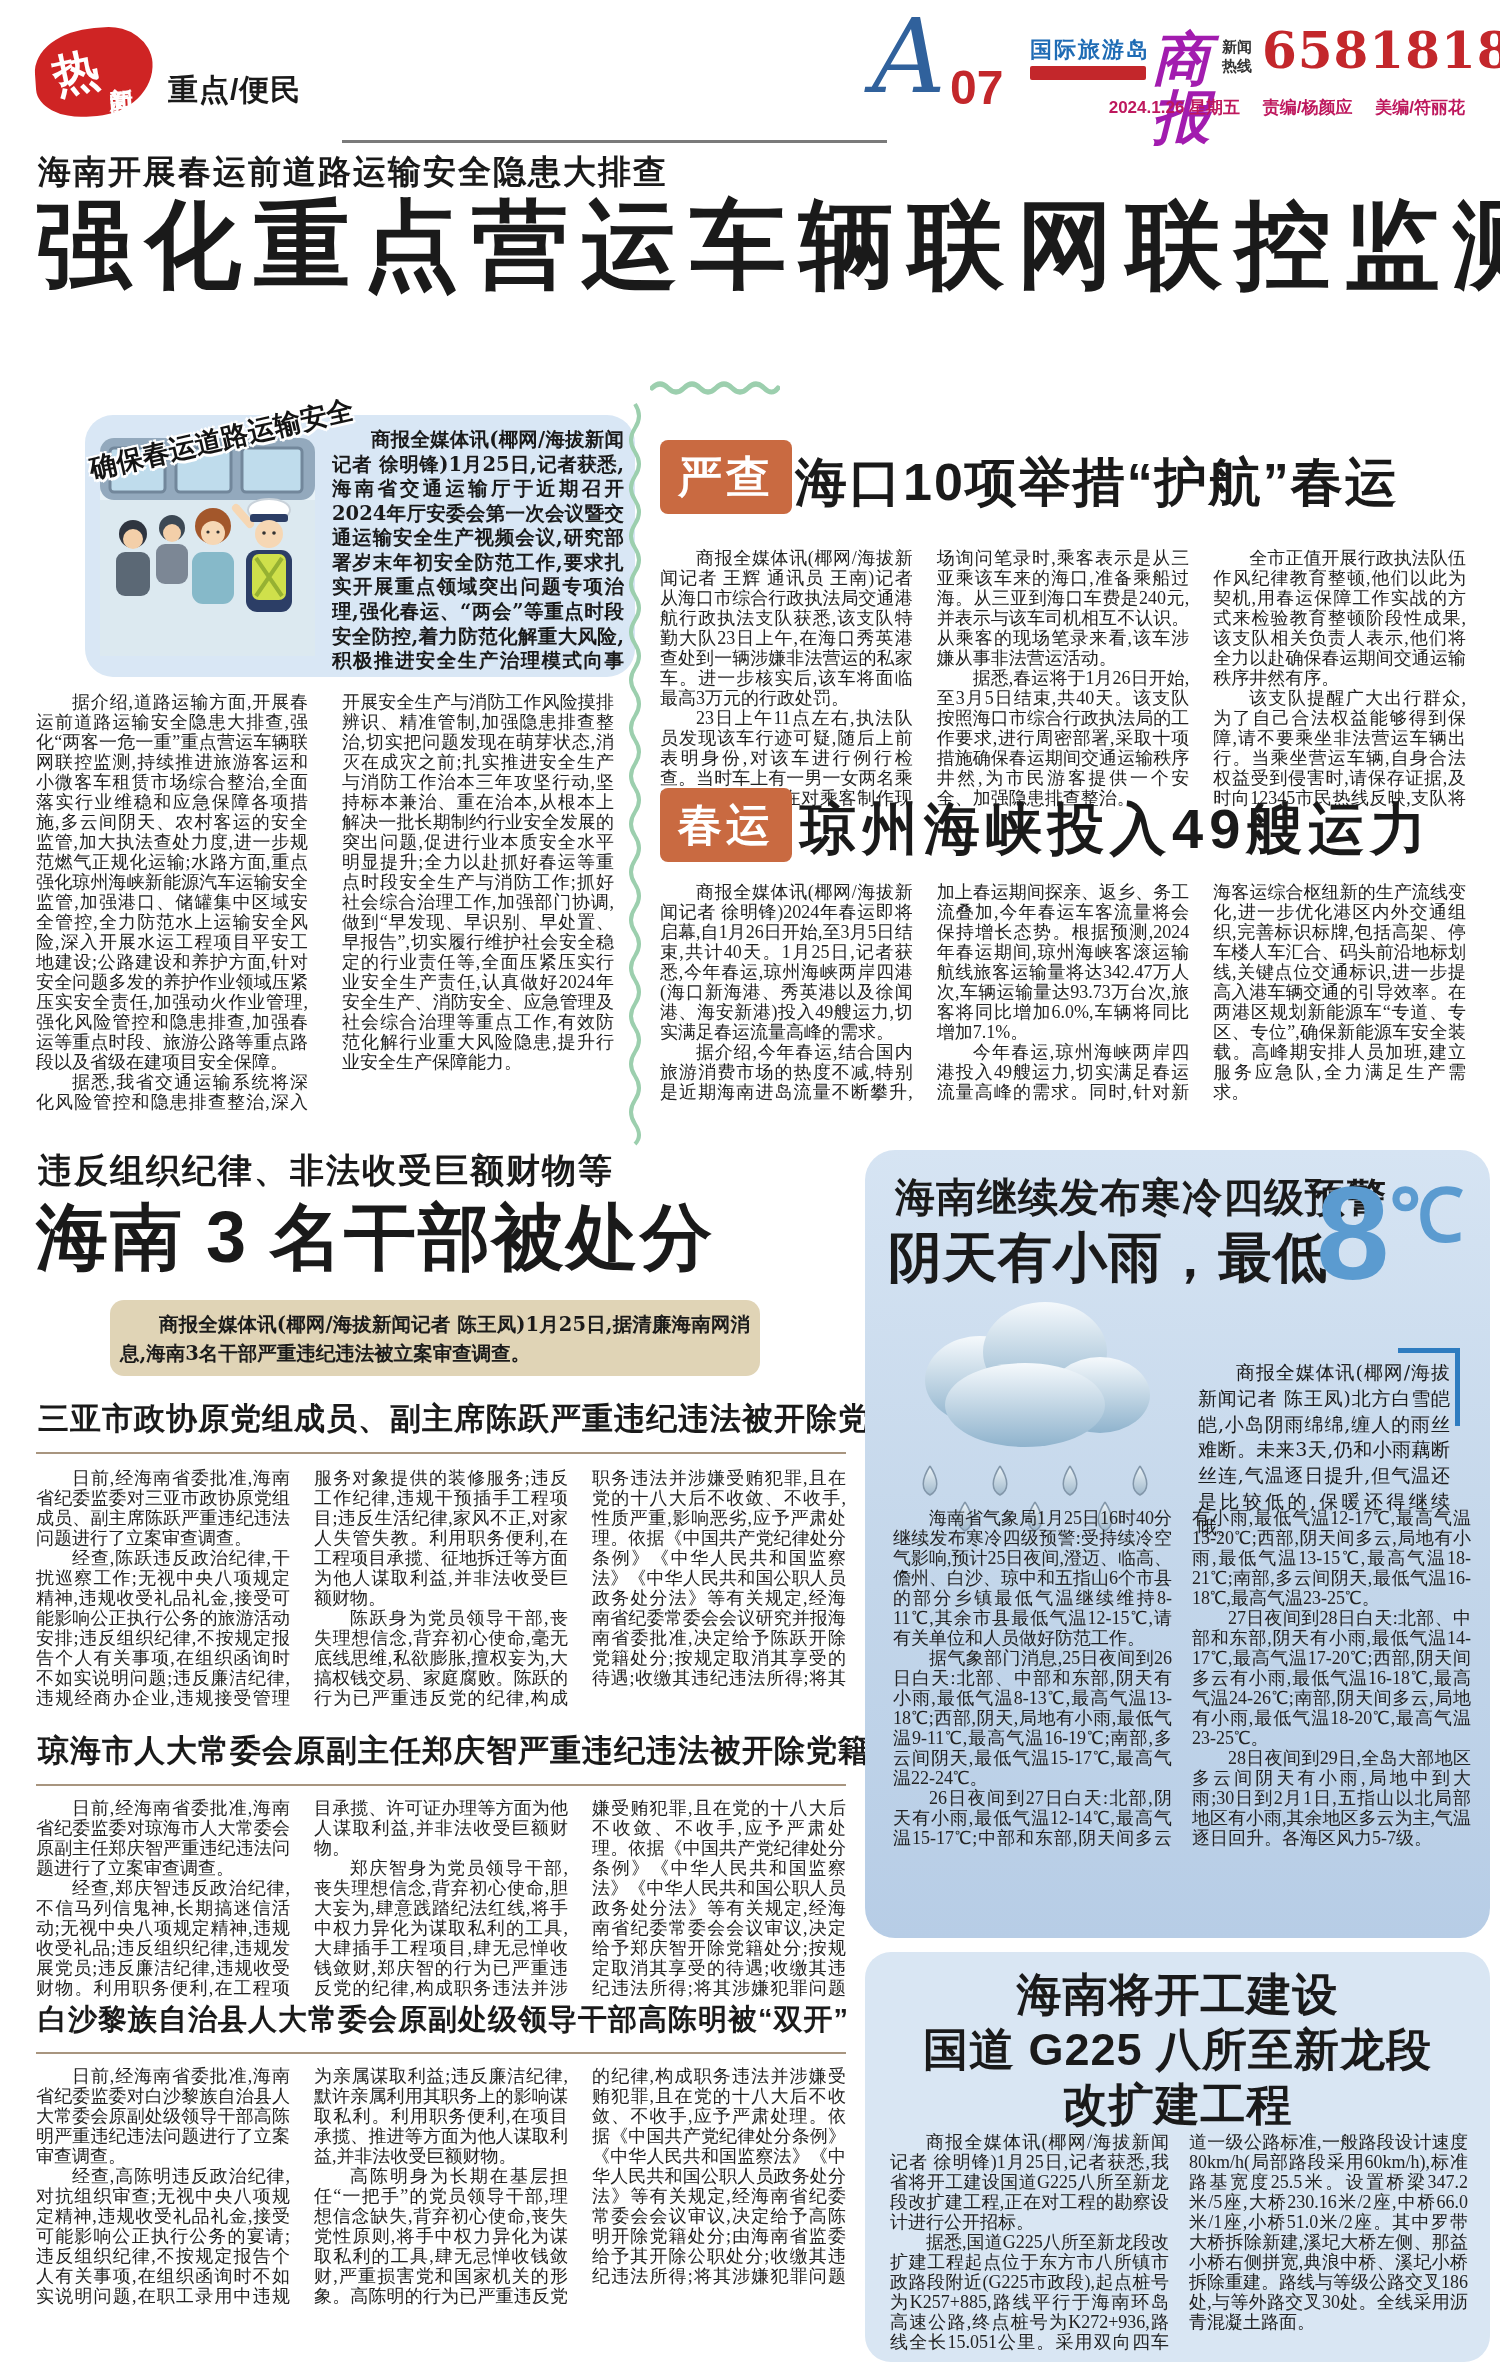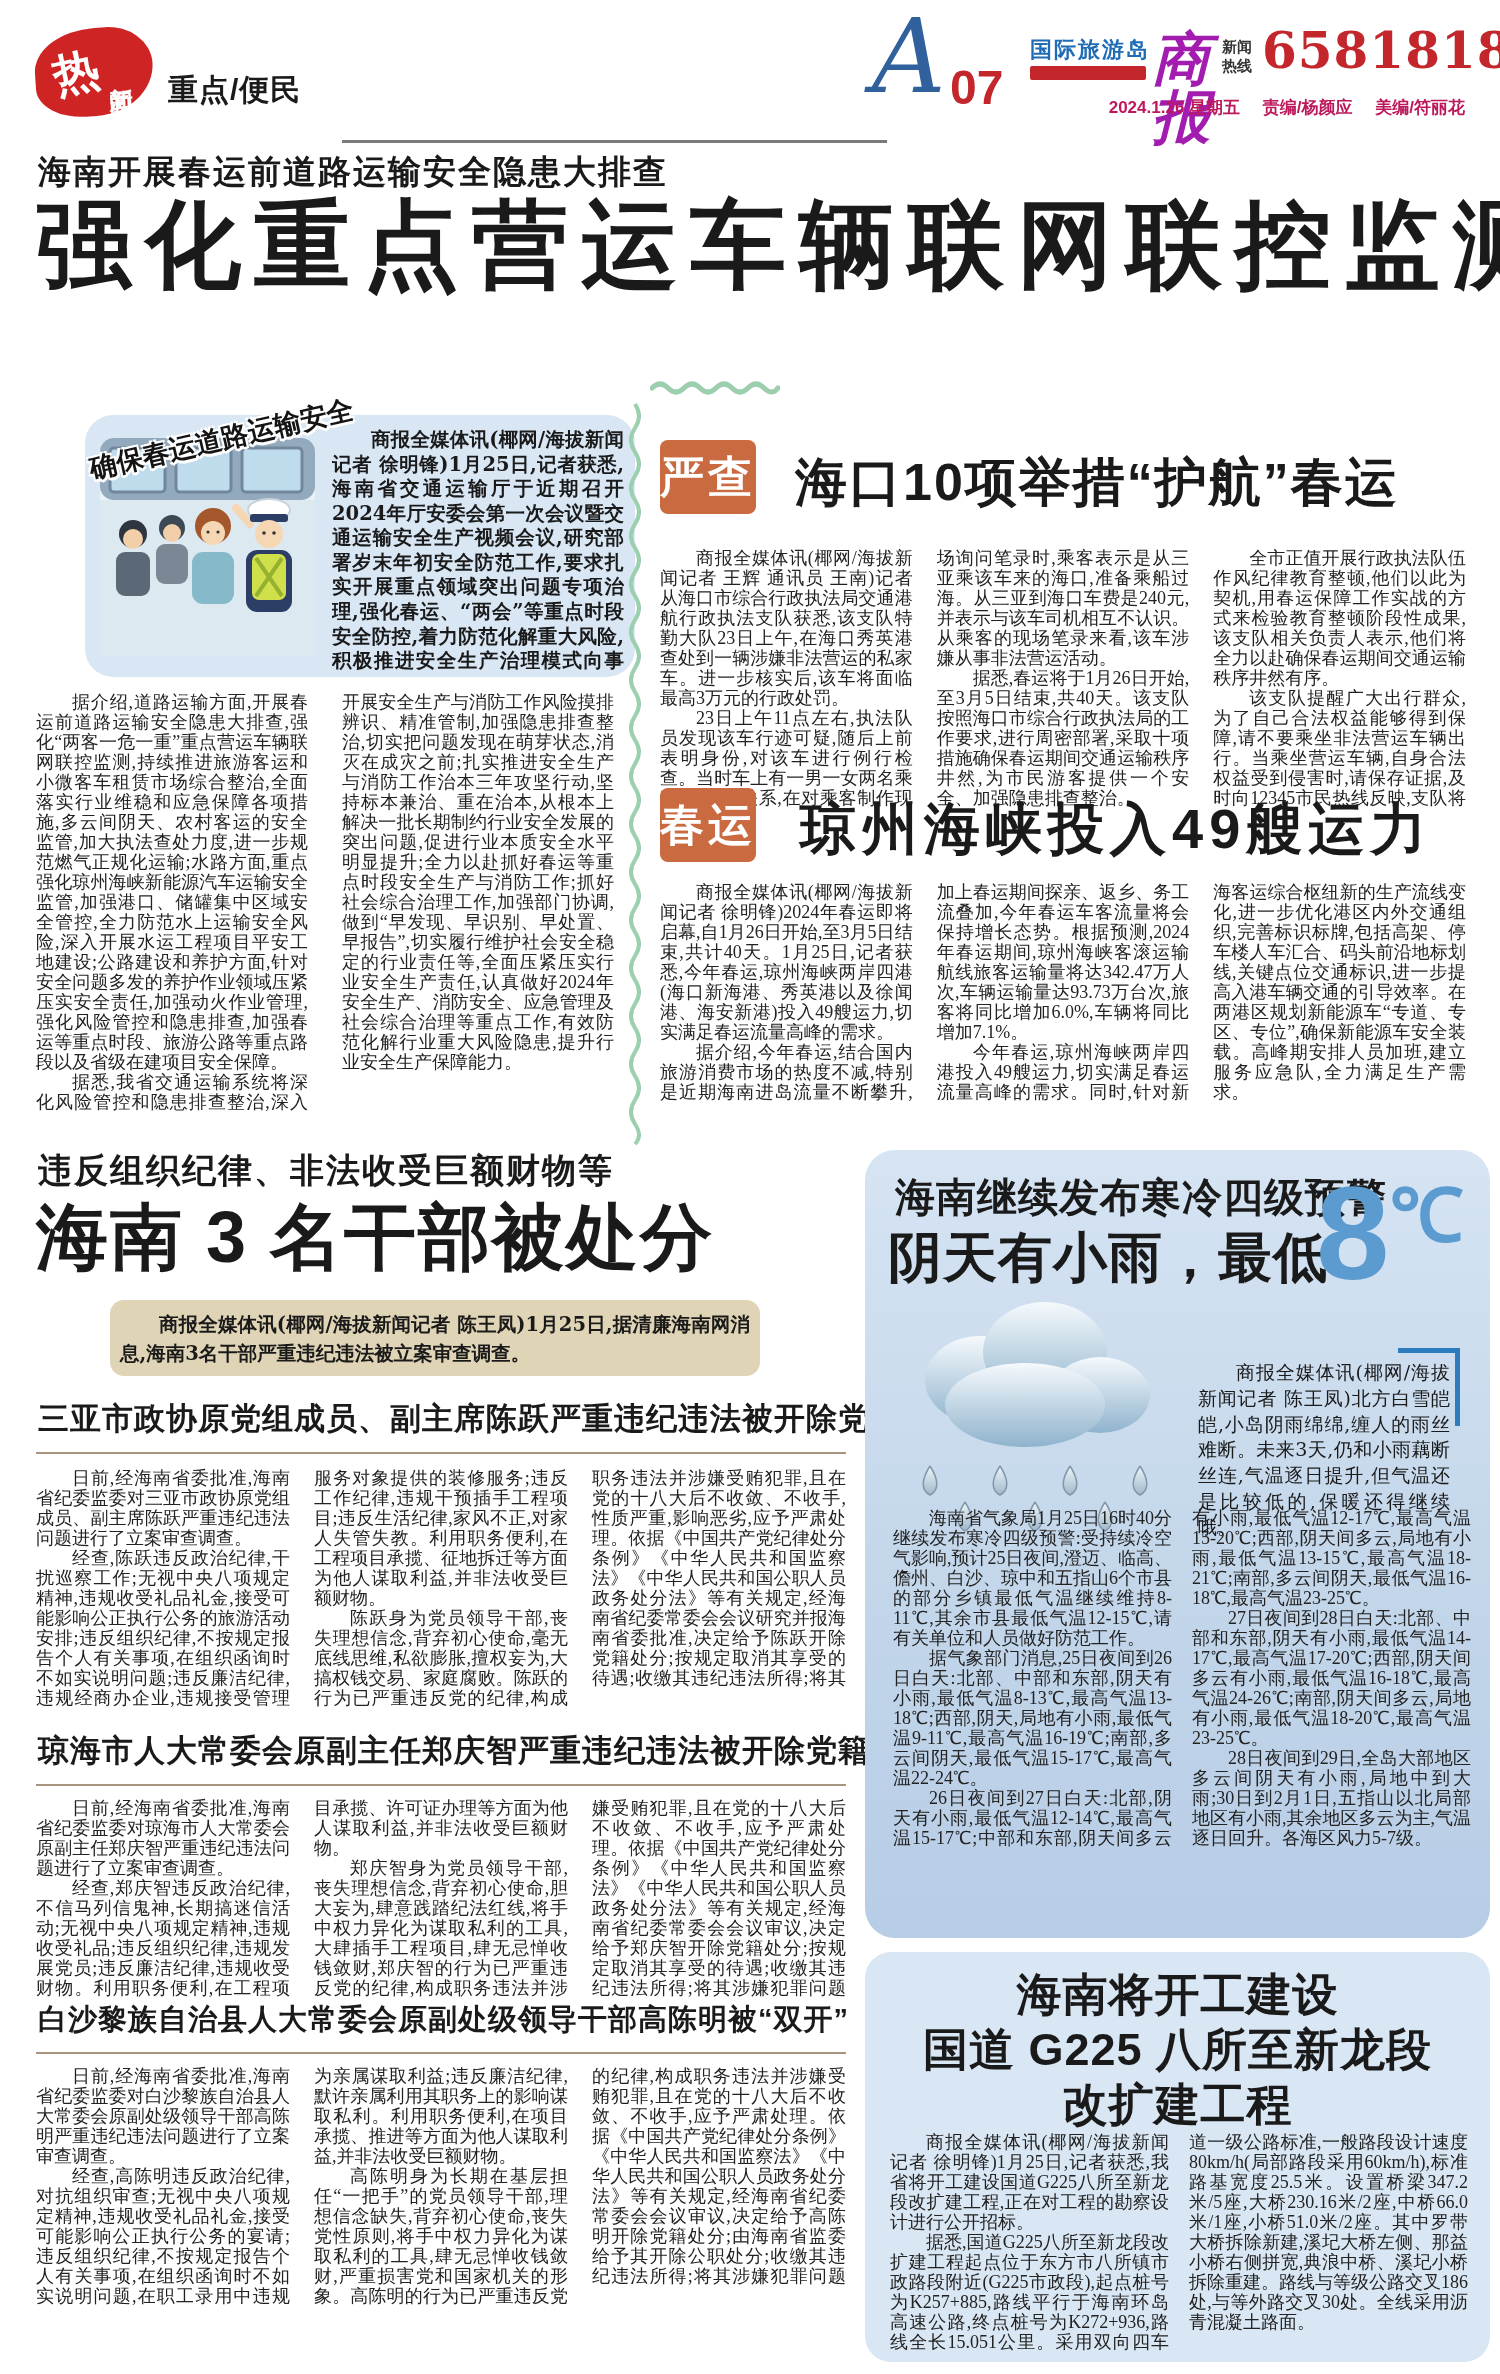--- a/index.html
+++ b/index.html
@@ -22,21 +22,21 @@
   .mast-bar{width:116px;height:14px;background:#c3272b;margin-top:4px;border-radius:2px;}
   .mast-name{font-family:"DejaVu Serif",serif;font-style:italic;font-weight:900;font-size:58px;color:#a21caf;line-height:1;}
   .hotline-label{font-size:15px;line-height:1.25;color:#333;font-weight:700;}
   .hotline-number{font-family:"DejaVu Serif",serif;font-size:50px;font-weight:900;color:#c3272b;line-height:1;letter-spacing:1px;}
   .dateline{font-size:17px;font-weight:700;color:#be185d;text-align:right;}
   .dateline span{margin-left:18px;}
 
   
   .kicker{font-size:33px;font-weight:900;letter-spacing:2px;}
   .main-headline{font-size:96px;font-weight:900;letter-spacing:13px;line-height:1.1;white-space:nowrap;}
-  .badge{width:96px;height:74px;background:#c96a41;border-radius:8px;display:flex;align-items:center;justify-content:center;}
+  .badge{width:132px;height:74px;background:#c96a41;border-radius:8px;display:flex;align-items:center;justify-content:center;}
   .badge span{color:#fff;font-size:44px;font-weight:900;letter-spacing:4px;}
   .sub-headline{font-size:52px;font-weight:900;letter-spacing:2px;white-space:nowrap;}
 
   
   .body-text{font-size:18px;line-height:20px;text-align:justify;color:#222;overflow:hidden;}
   .body-text p{margin:0;text-indent:2em;}
   .cols2{column-count:2;column-gap:34px;}
   .cols3{column-count:3;column-gap:24px;}
   .intro-text{font-size:19.5px;line-height:1.26;text-align:justify;overflow:hidden;}
   .intro-text p{margin:0;text-indent:2em;font-weight:700;}

